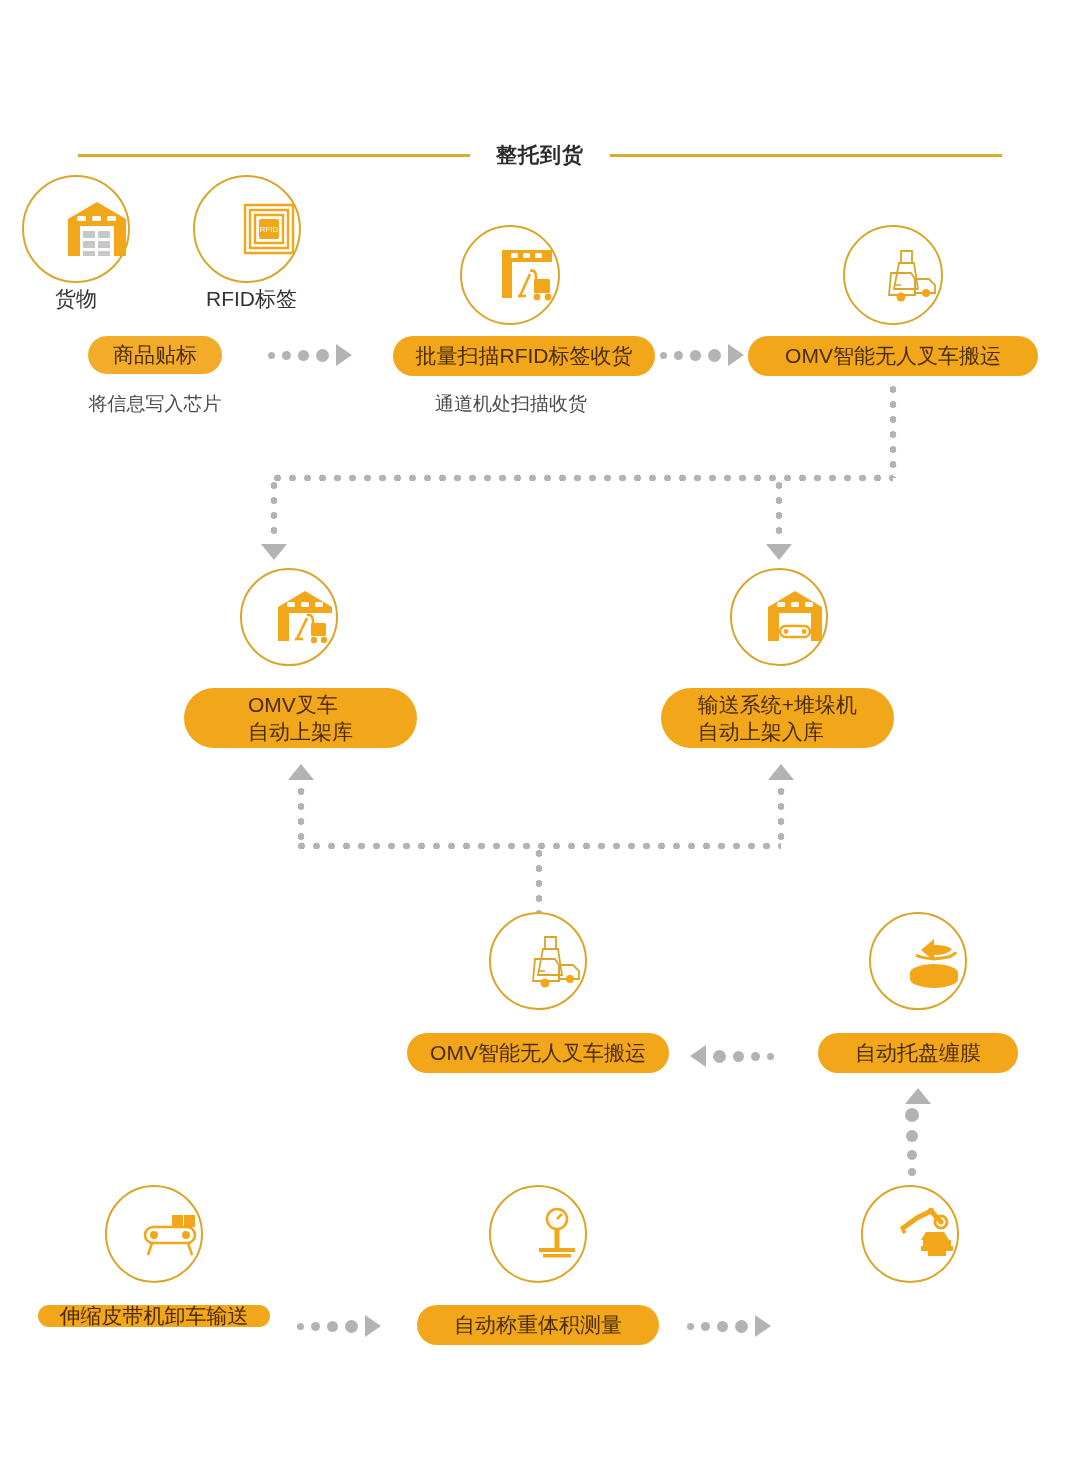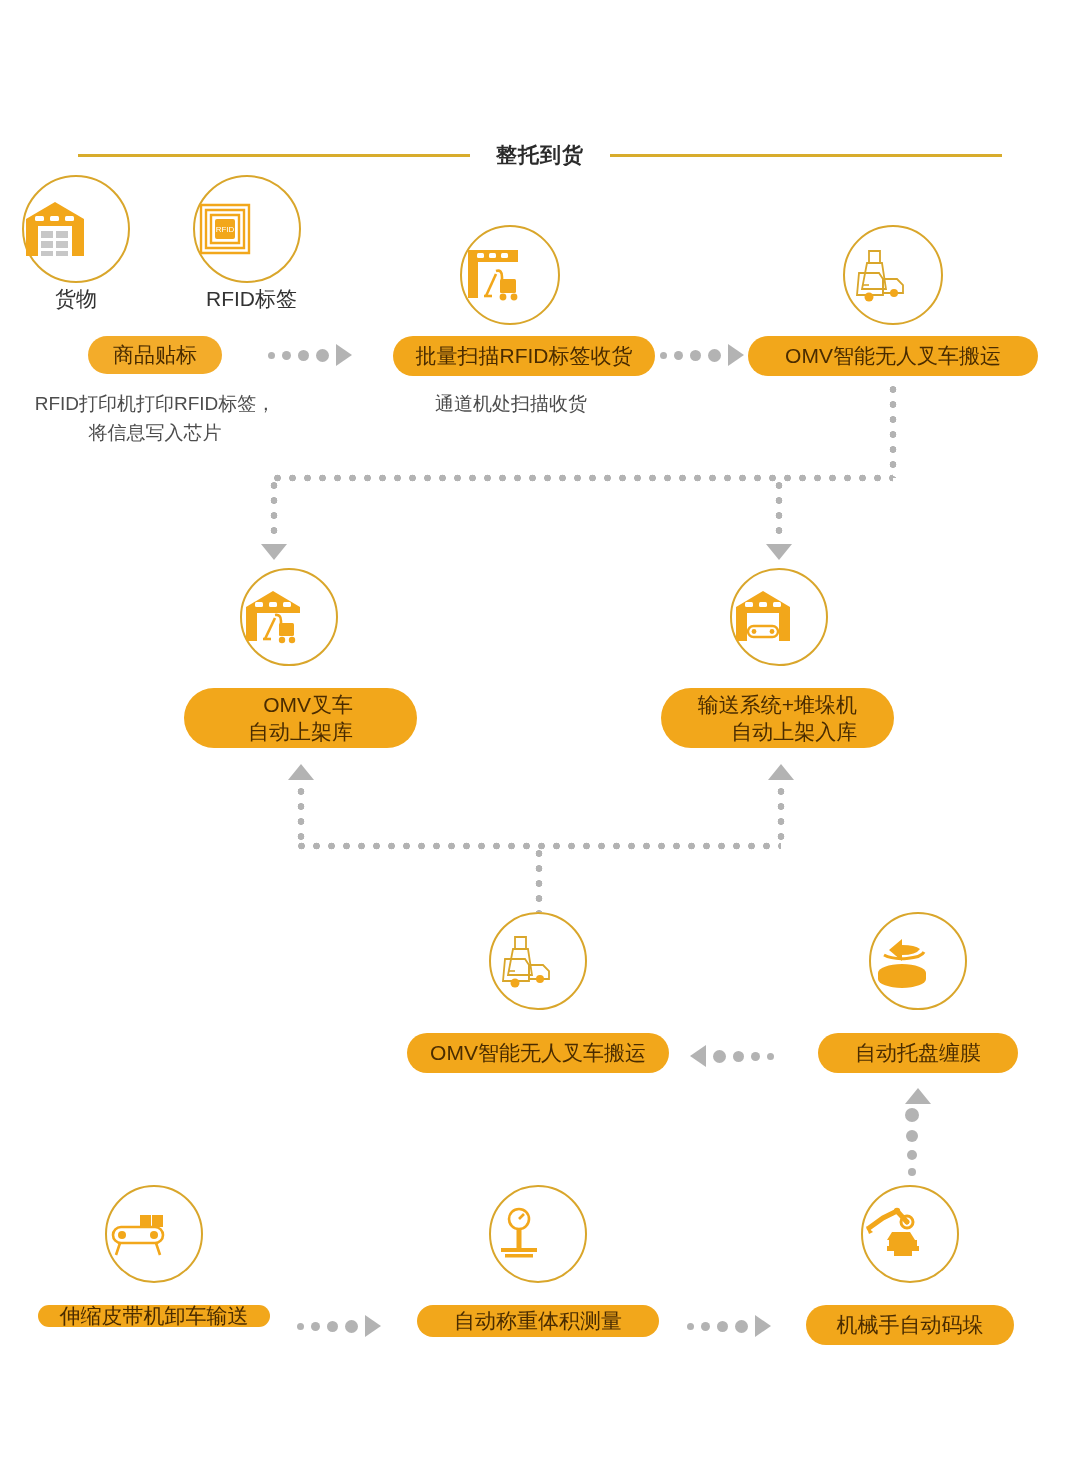--- a/index.html
+++ b/index.html
@@ -58,21 +58,21 @@
   }
 
   
   .icon-circle {
     position: absolute;
     border-radius: 50%;
     border: 2px solid #D9A62B;
     background: #ffffff;
     display: flex;
     align-items: center;
-    justify-content: flex-start;
+    justify-content: flex-end;
   }
   .icon-circle svg { display: block; }
 
   
   .icon-label {
     position: absolute;
     text-align: center;
     font-size: 21px;
     color: #333333;
     white-space: nowrap;
@@ -82,21 +82,21 @@
   .pill {
     position: absolute;
     background: #F2A71B;
     border-radius: 999px;
     color: #4a2c00;
     font-size: 21px;
     line-height: 1.28;
     display: flex;
     align-items: center;
     justify-content: center;
-    text-align: right;
+    text-align: left;
     padding: 10px 18px;
     white-space: nowrap;
   }
   .pill.soft { background: #F3AC2A; }
   .pill.two-line { white-space: normal; line-height: 1.3; }
 
   
   .caption {
     position: absolute;
     text-align: center;
@@ -194,21 +194,20 @@
       <path d="M16 16 h28 v28 h-28 z" fill="none" stroke="#F2A71B" stroke-width="2.4"></path>
       <rect x="20" y="20" width="20" height="20" rx="2" fill="#F2A71B"></rect>
       <text x="30" y="33" font-size="8" fill="#ffffff" text-anchor="middle" font-family="Liberation Sans, sans-serif">RFID</text>
       <path d="M54 6 L6 54" stroke="#ffffff" stroke-width="3" opacity="0.0"></path>
     </svg>
   </div>
   <div class="icon-label" style="left:164px; top:285px; width:175px;">RFID标签</div>
 
   <div class="pill soft" style="left:88px; top:336px; width:134px; height:38px;">商品贴标</div>
   <div class="caption" style="left:0px; top:390px; width:310px;">
-    <div>RFID打印机打印RFID标签，</div>
     <div>将信息写入芯片</div>
   </div>
 
   <div class="dot-arrow" style="left:268px; top:344px;">
     <span class="d" style="width:7px;height:7px;"></span>
     <span class="d" style="width:9px;height:9px;"></span>
     <span class="d" style="width:11px;height:11px;"></span>
     <span class="d" style="width:13px;height:13px;"></span>
     <span class="tri-r"></span>
   </div>
@@ -380,21 +379,21 @@
 
   <div class="icon-circle" style="left:489px; top:1185px; width:98px; height:98px;">
     <svg width="56" height="56" viewBox="0 0 56 56">
       <circle cx="28" cy="13" r="10" fill="none" stroke="#F2A71B" stroke-width="2.6"></circle>
       <path d="M28 13 L33 8" stroke="#F2A71B" stroke-width="2.6"></path>
       <rect x="25.5" y="23" width="5" height="21" fill="#F2A71B"></rect>
       <rect x="10" y="42" width="36" height="4" fill="#F2A71B"></rect>
       <rect x="14" y="48" width="28" height="3.5" fill="#F2A71B"></rect>
     </svg>
   </div>
-  <div class="pill" style="left:417px; top:1305px; width:242px; height:32px;">自动称重体积测量</div>
+  <div class="pill" style="left:417px; top:1305px; width:242px; height:40px;">自动称重体积测量</div>
 
   <div class="dot-arrow" style="left:687px; top:1315px;">
     <span class="d" style="width:7px;height:7px;"></span>
     <span class="d" style="width:9px;height:9px;"></span>
     <span class="d" style="width:11px;height:11px;"></span>
     <span class="d" style="width:13px;height:13px;"></span>
     <span class="tri-r"></span>
   </div>
 
   <div class="icon-circle" style="left:861px; top:1185px; width:98px; height:98px;">
@@ -404,16 +403,15 @@
       <circle cx="34" cy="5" r="3.2" fill="#F2A71B"></circle>
       <circle cx="44" cy="16" r="6" fill="none" stroke="#F2A71B" stroke-width="3"></circle>
       <circle cx="44" cy="16" r="2.4" fill="#F2A71B"></circle>
       <path d="M3 20 L10 26 L6 28 Z" fill="#F2A71B"></path>
       <path d="M29 26 h18 l5 8 h-28 z" fill="#F2A71B"></path>
       <path d="M26 34 h28 v6 h-28 z" fill="#F2A71B"></path>
       <path d="M24 40 h32 v5 h-32 z" fill="#F2A71B"></path>
       <path d="M31 45 h18 v5 h-18 z" fill="#F2A71B"></path>
     </svg>
   </div>
-  <div class="pill" style="left:806px; top:1305px; width:208px; height:40px;">机械手自动码垛</div>
 
 
 </div>
 
 </body></html>

